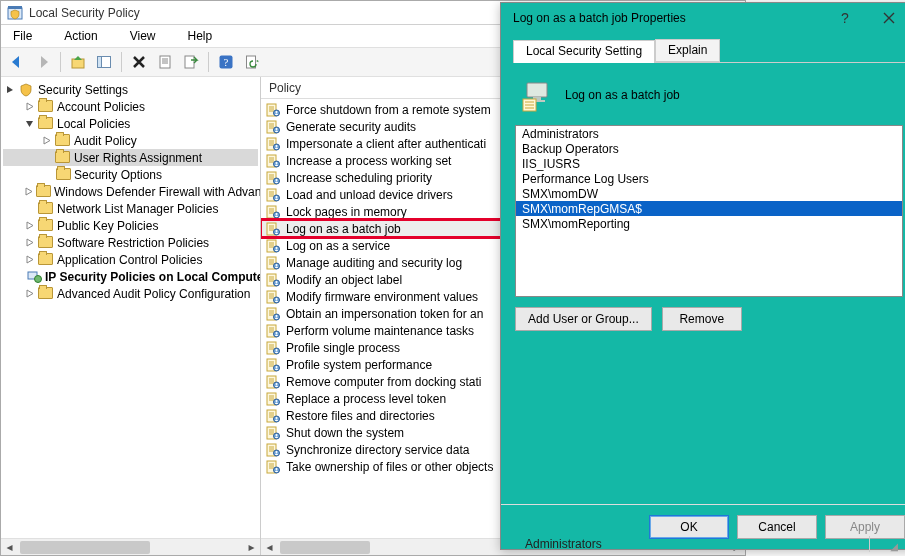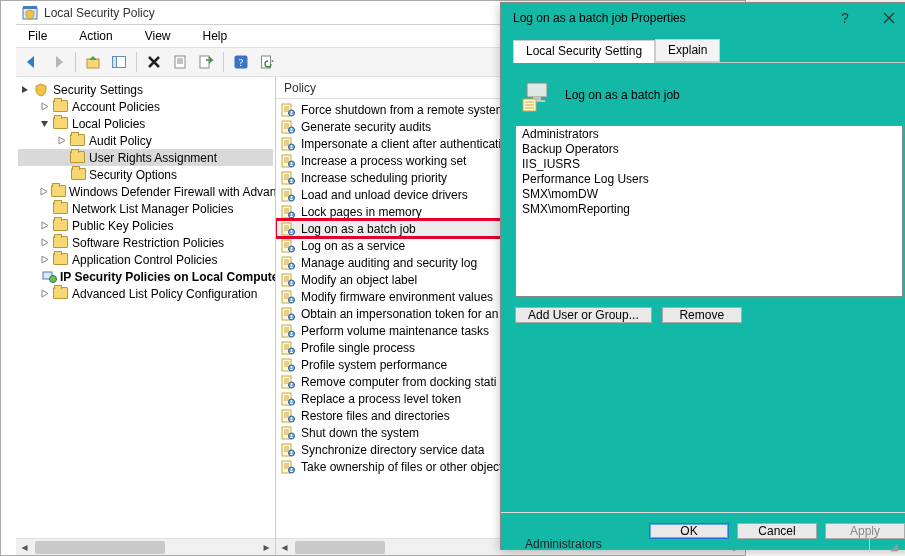--- a/index.html
+++ b/index.html
@@ -15,21 +15,20 @@
   position: relative;
 }
 .window {
   width: 746px;
   height: 556px;
   position: relative;
   border: 1px solid #aaa;
   background: #fff;
   display: flex;
   flex-direction: column;
-  padding-left: 15px;
 }
 .titlebar {
   height: 24px;
   border-bottom: 1px solid #d0d0d0;
   display: flex;
   align-items: center;
   padding: 0 6px;
   gap: 6px;
   background: #fff;
 }
@@ -151,21 +150,21 @@
   border:1px solid #888;
   height:172px;
   overflow-y:auto;
   background:#fff;
   font-size:12px;
 }
 .user-item { padding:1px 6px; height:15px; line-height:15px; white-space:nowrap;}
 .user-item.sel { background:#0a63c7; color:#fff; }
 .dlg-middle-btns { display:flex; gap:10px; padding:10px 0 0 0;}
 .winbtn {
-  min-width:110px; height:16px;
+  min-width:110px; height:24px;
   background:#e9e9e9; border:1px solid #a9a9a9;
   font-size:12px; padding:0 12px;
   display:inline-flex;align-items:center;justify-content:center;
 }
 .winbtn.small { min-width:80px;}
 .winbtn:disabled, .winbtn.disabled { color:#888; }
 .dlg-footer {
   border-top:1px solid #ddd;
   padding:10px 12px;
   display:flex; justify-content:flex-end; gap:8px;
@@ -364,21 +363,21 @@
               </svg></span>
             <span>IP Security Policies on Local Computer</span>
           </div>
           <div class="tree-row" style="padding-left: 21px;">
             <span class="expander">
               <svg width="9" height="9" viewBox="0 0 9 9">
                 <path d="M2 1 L8 4.5 L2 8 Z" fill="none" stroke="#888"></path>
               </svg>
             </span>
             <span class="node-icon"><span class="folder"></span></span>
-            <span>Advanced List Policy Configuration</span>
+            <span>Advanced Audit Policy Configuration</span>
           </div>
         </div>
       <div class="hscroll">
         <span class="arrow">◂</span>
         <div class="track">
             <div class="thumb" style="left:2px;width:130px;"></div>
           </div>
         <span class="arrow">▸</span>
       </div>
     </div>
@@ -741,20 +740,21 @@
         </span>
         <span>Log on as a batch job</span>
       </div>
 
       <div class="user-list" id="ulist">
           <div class="user-item">Administrators</div>
           <div class="user-item">Backup Operators</div>
           <div class="user-item">IIS_IUSRS</div>
           <div class="user-item">Performance Log Users</div>
           <div class="user-item">SMX\momDW</div>
+          <div class="user-item sel">SMX\momRepGMSA$</div>
           <div class="user-item">SMX\momReporting</div>
         </div>
 
       <div class="dlg-middle-btns">
         <button class="winbtn">Add User or Group...</button>
         <button class="winbtn small">Remove</button>
       </div>
 
       <div style="flex:1"></div>
     </div>

